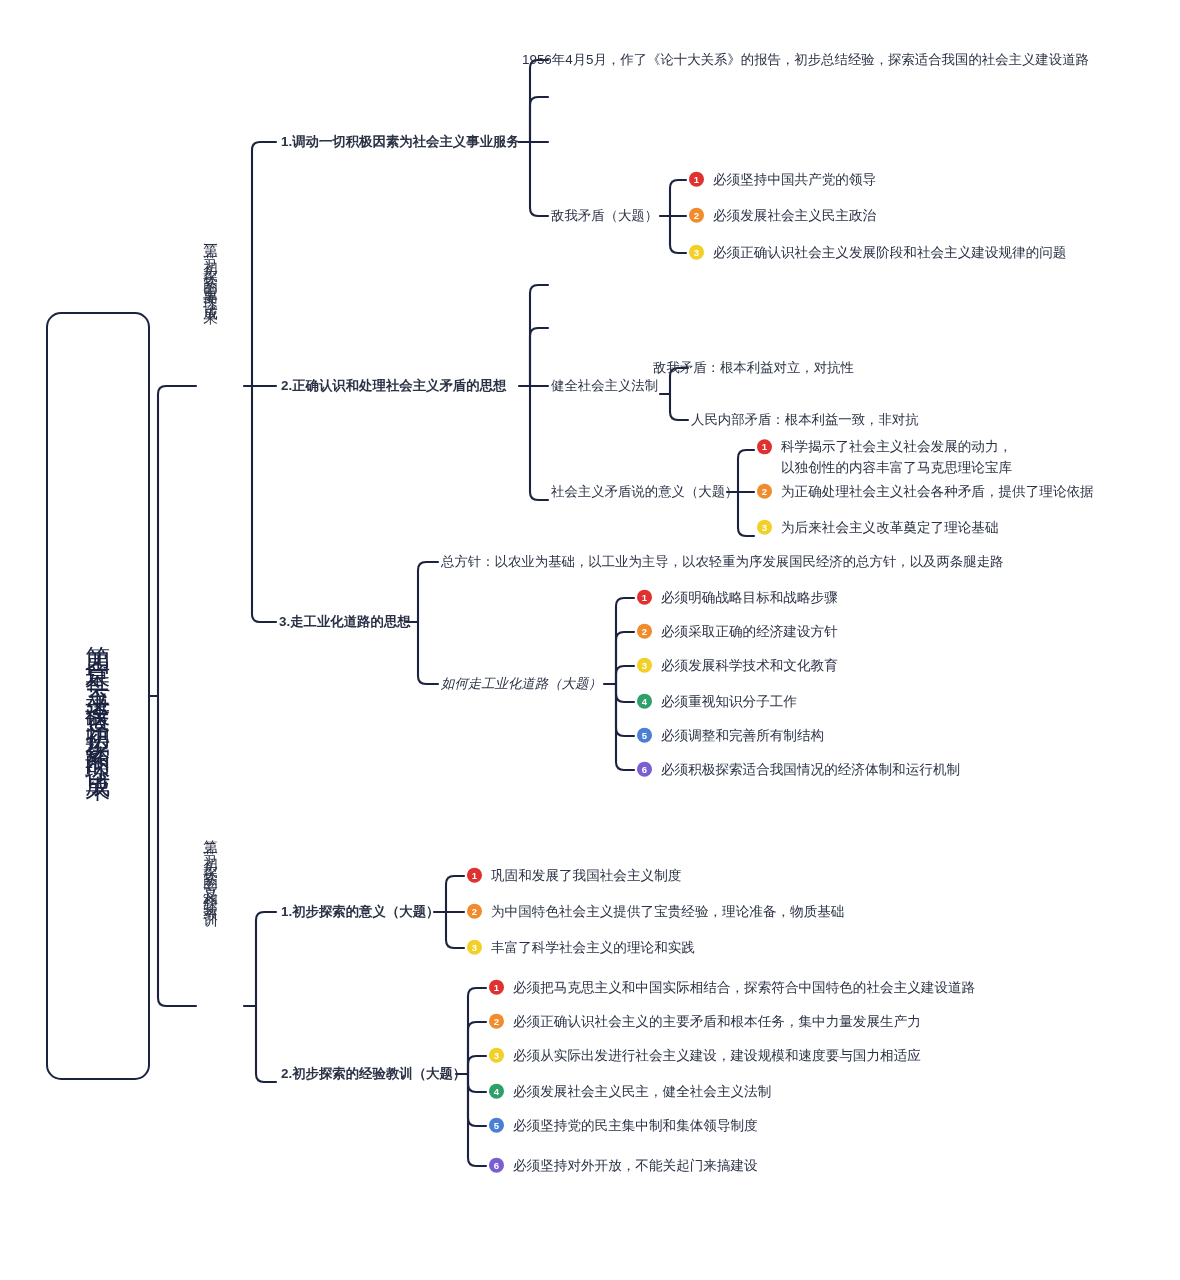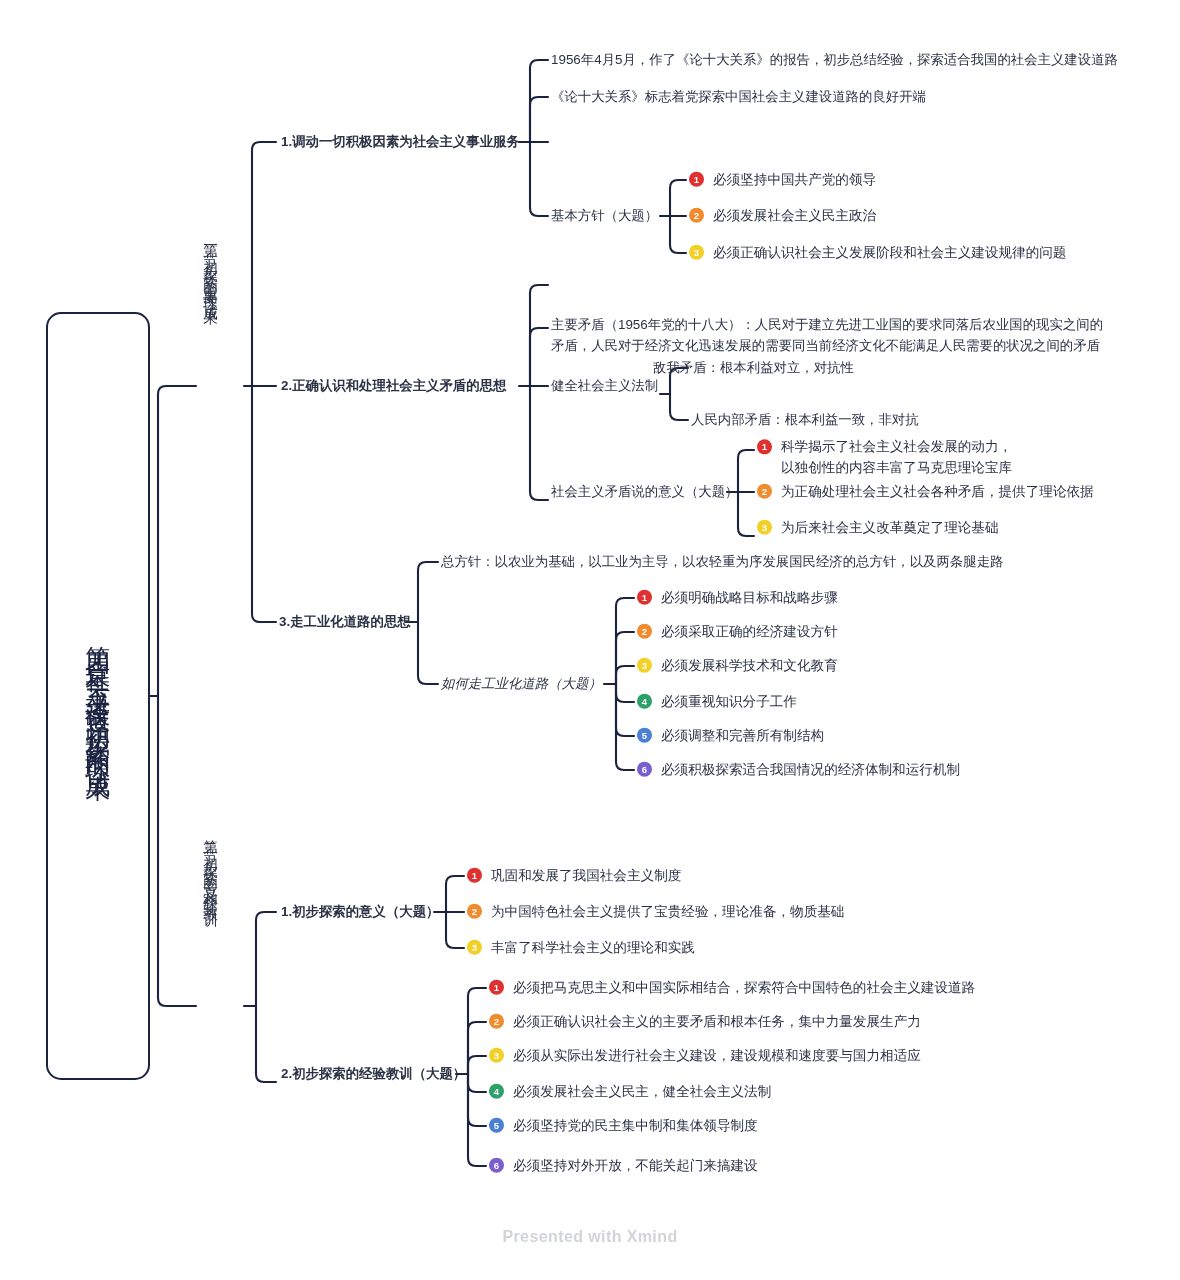--- a/index.html
+++ b/index.html
@@ -143,40 +143,37 @@
   </svg>
 
   <div class="root-box">
     <div class="root-text">第四章社会主义建设道路初步探索的理论成果</div>
   </div>
 
   <div class="vlabel" id="vlabel-1">第一节初步探索的重要理论成果</div>
   <div class="vlabel" id="vlabel-2">第二节初步探索的意义和经验教训</div>
 
   <div class="node lv2" style="left:281px;top:142px;">1.调动一切积极因素为社会主义事业服务</div>
-  <div class="node lv3" style="left:551px;top:60px;">1956年4月5月，作了《论十大关系》的报告，初步总结经验，探索适合我国的社会主义建设道路</div>
-  <div class="node lv3" style="left:551px;top:97px;">《论十大关系》标志着党探索中国社会主义建设道路的良好开端</div>
-  <div class="node lv3" style="left:551px;top:216px;">基本方针（大题）</div>
+  <div class="node lv3" style="left:522px;top:60px;">1956年4月5月，作了《论十大关系》的报告，初步总结经验，探索适合我国的社会主义建设道路</div>
+  <div class="node lv3" style="left:551px;top:216px;">敌我矛盾（大题）</div>
 
   <div class="bitem" style="left:689px;top:180px;">
     <span class="badge" style="background: rgb(224, 49, 49);">1</span>
     <span class="btext">必须坚持中国共产党的领导</span>
   </div>
   <div class="bitem" style="left:689px;top:216px;">
     <span class="badge" style="background: rgb(240, 140, 46);">2</span>
     <span class="btext">必须发展社会主义民主政治</span>
   </div>
   <div class="bitem" style="left:689px;top:253px;">
     <span class="badge" style="background: rgb(242, 208, 39);">3</span>
     <span class="btext">必须正确认识社会主义发展阶段和社会主义建设规律的问题</span>
   </div>
 
   <div class="node lv2" style="left:281px;top:386px;">2.正确认识和处理社会主义矛盾的思想</div>
-  <div class="node lv3" style="left:551px;top:336px;">主要矛盾（1956年党的十八大）：人民对于建立先进工业国的要求同落后农业国的现实之间的
-矛盾，人民对于经济文化迅速发展的需要同当前经济文化不能满足人民需要的状况之间的矛盾</div>
   <div class="node lv3" style="left:551px;top:386px;">健全社会主义法制</div>
   <div class="node lv3" style="left:653px;top:368px;">敌我矛盾：根本利益对立，对抗性</div>
   <div class="node lv3" style="left:691px;top:420px;">人民内部矛盾：根本利益一致，非对抗</div>
   <div class="node lv3" style="left:551px;top:492px;">社会主义矛盾说的意义（大题）</div>
 
   <div class="bitem" style="left:757px;top:458px;">
     <span class="badge" style="background: rgb(224, 49, 49);">1</span>
     <span class="btext">科学揭示了社会主义社会发展的动力，
 以独创性的内容丰富了马克思理论宝库</span>
   </div>
@@ -253,14 +250,13 @@
   </div>
   <div class="bitem" style="left:489px;top:1126px;">
     <span class="badge" style="background: rgb(74, 127, 212);">5</span>
     <span class="btext">必须坚持党的民主集中制和集体领导制度</span>
   </div>
   <div class="bitem" style="left:489px;top:1166px;">
     <span class="badge" style="background: rgb(123, 95, 208);">6</span>
     <span class="btext">必须坚持对外开放，不能关起门来搞建设</span>
   </div>
 
-  <div class="watermark">Presented with Xmind</div>
 </div>
 
 </body></html>

